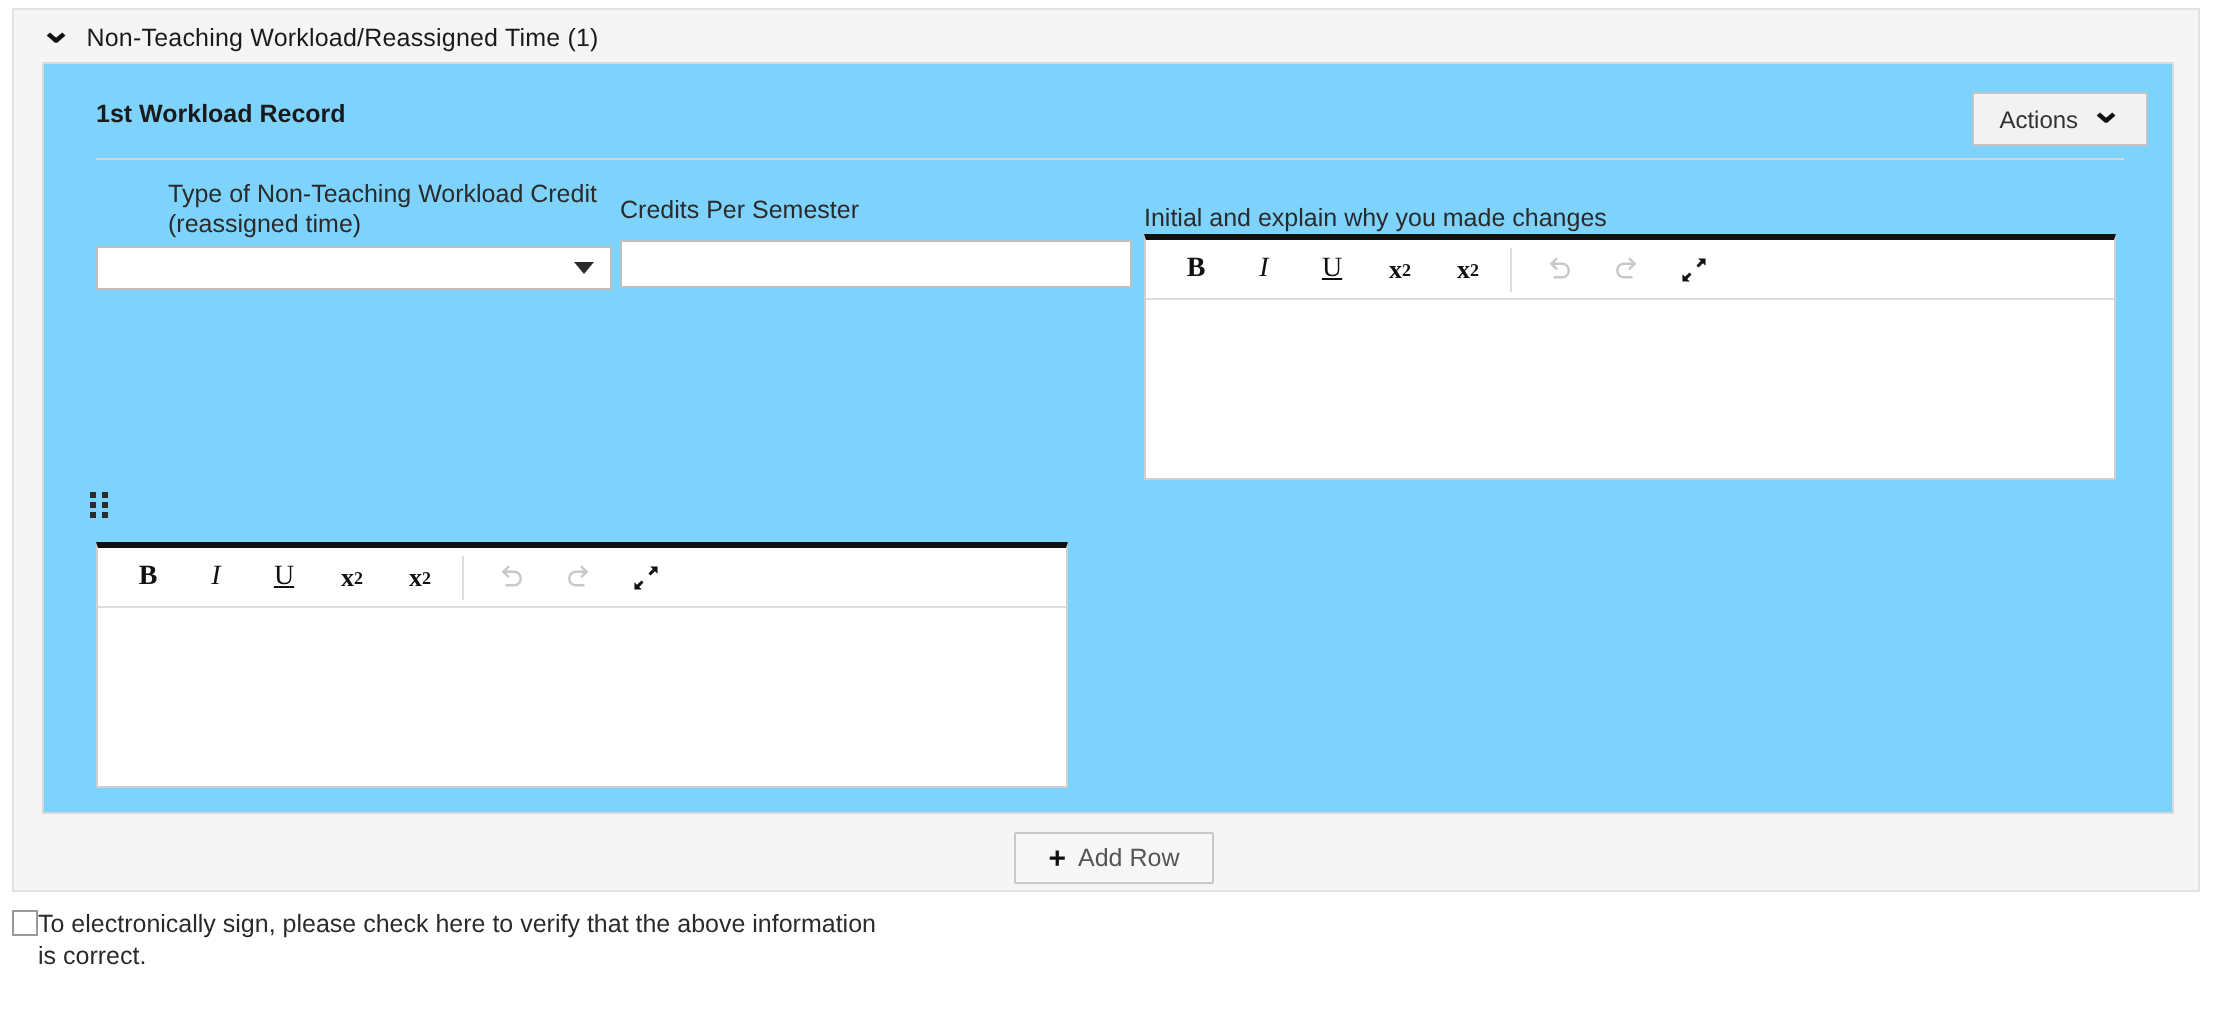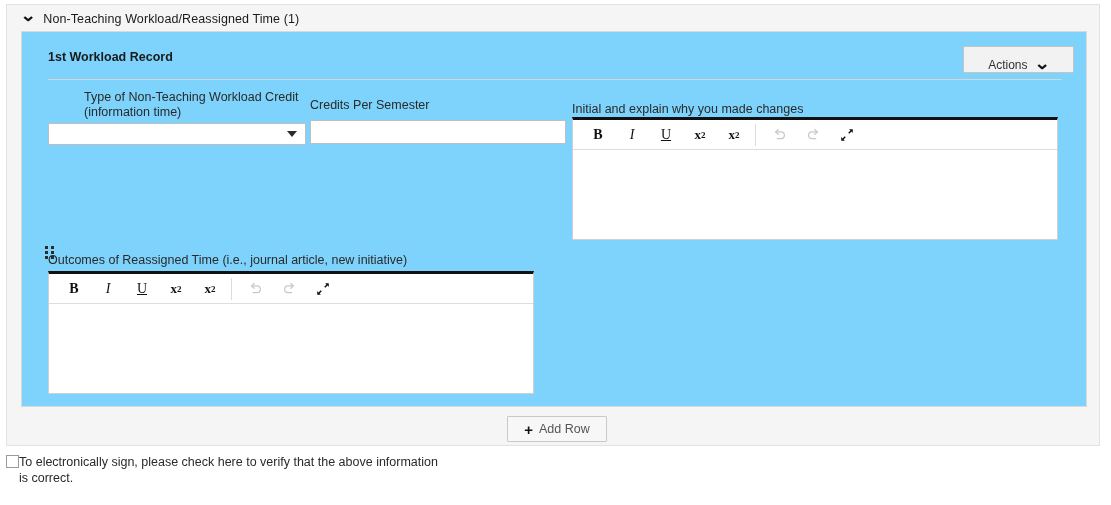--- a/index.html
+++ b/index.html
@@ -76,27 +76,27 @@
     left: 26px;
     top: 18px;
     font-size: 12.5px;
     font-weight: bold;
     color: #1a1a1a;
   }
   .actions-btn {
     position: absolute;
     right: 12px;
     top: 14px;
-    width: 111px;
+    width: 88px;
     height: 27px;
     background: #f2f2f2;
     border: 1px solid #c4c4c4;
     box-sizing: border-box;
     display: flex;
-    align-items: flex-end;
+    align-items: center;
     justify-content: center;
     gap: 7px;
     font-size: 12px;
     color: #333;
     cursor: pointer;
     border-radius: 1px;
   }
   .actions-btn .chev { margin-right: 0; font-size: 11px; }
 
   .divider {
@@ -293,21 +293,21 @@
       <i></i>
         <i></i>
         <i></i>
         <i></i>
         <i></i>
         <i></i>
     </div>
 
     <div class="field-label" style="left:26px; top:58px; width:250px;margin-left:36px;">
       <span>Type of Non-Teaching Workload Credit</span><br>
-      <span>(information time)</span>
+      <span>(reassigned time)</span>
     </div>
     <div class="select-box" style="left:26px; top:91px; width:258px; height:22px;">
       <span class="caret"></span>
     </div>
 
     <div class="field-label" style="left:288px; top:66px; width:240px;">Credits Per Semester</div>
     <input class="text-input" style="left: 288px; top: 88px; width: 256px; height: 24px;" value="" placeholder="">
 
     <div class="field-label" style="left:550px; top:70px; width:480px;">Initial and explain why you made changes</div>
     <div class="editor" style="left:550px; top:85px; width:486px; height:123px;">
@@ -333,21 +333,20 @@
         <div class="tb-btn">
           <svg width="14" height="14" viewBox="0 0 16 16" fill="#111">
             <path d="M14.6 1.4 L10.4 1.4 L11.9 2.9 L9.4 5.4 L10.6 6.6 L13.1 4.1 L14.6 5.6 Z"></path>
             <path d="M1.4 14.6 L5.6 14.6 L4.1 13.1 L6.6 10.6 L5.4 9.4 L2.9 11.9 L1.4 10.4 Z"></path>
           </svg>
         </div>
       </div>
       <div class="editor-body" contenteditable="true" style=""></div>
     </div>
 
-    <div class="field-label" style="left:26px; top:221px; width:520px;">Outcomes of Reassigned Time (i.e., journal article, new initiative)</div>
     <div class="editor" style="left:26px; top:239px; width:486px; height:123px;">
       <div class="editor-toolbar">
         <div class="tb-btn serif b">B</div>
         <div class="tb-btn serif i">I</div>
         <div class="tb-btn serif u">U</div>
         <div class="tb-btn sup">x<sup>2</sup></div>
         <div class="tb-btn sub">x<sub>2</sub></div>
         <div class="tb-sep"></div>
         <div class="tb-btn disabled">
           <svg width="15" height="15" viewBox="0 0 16 16" fill="none" stroke="#c8c8c8" stroke-width="1.3" stroke-linecap="round">

